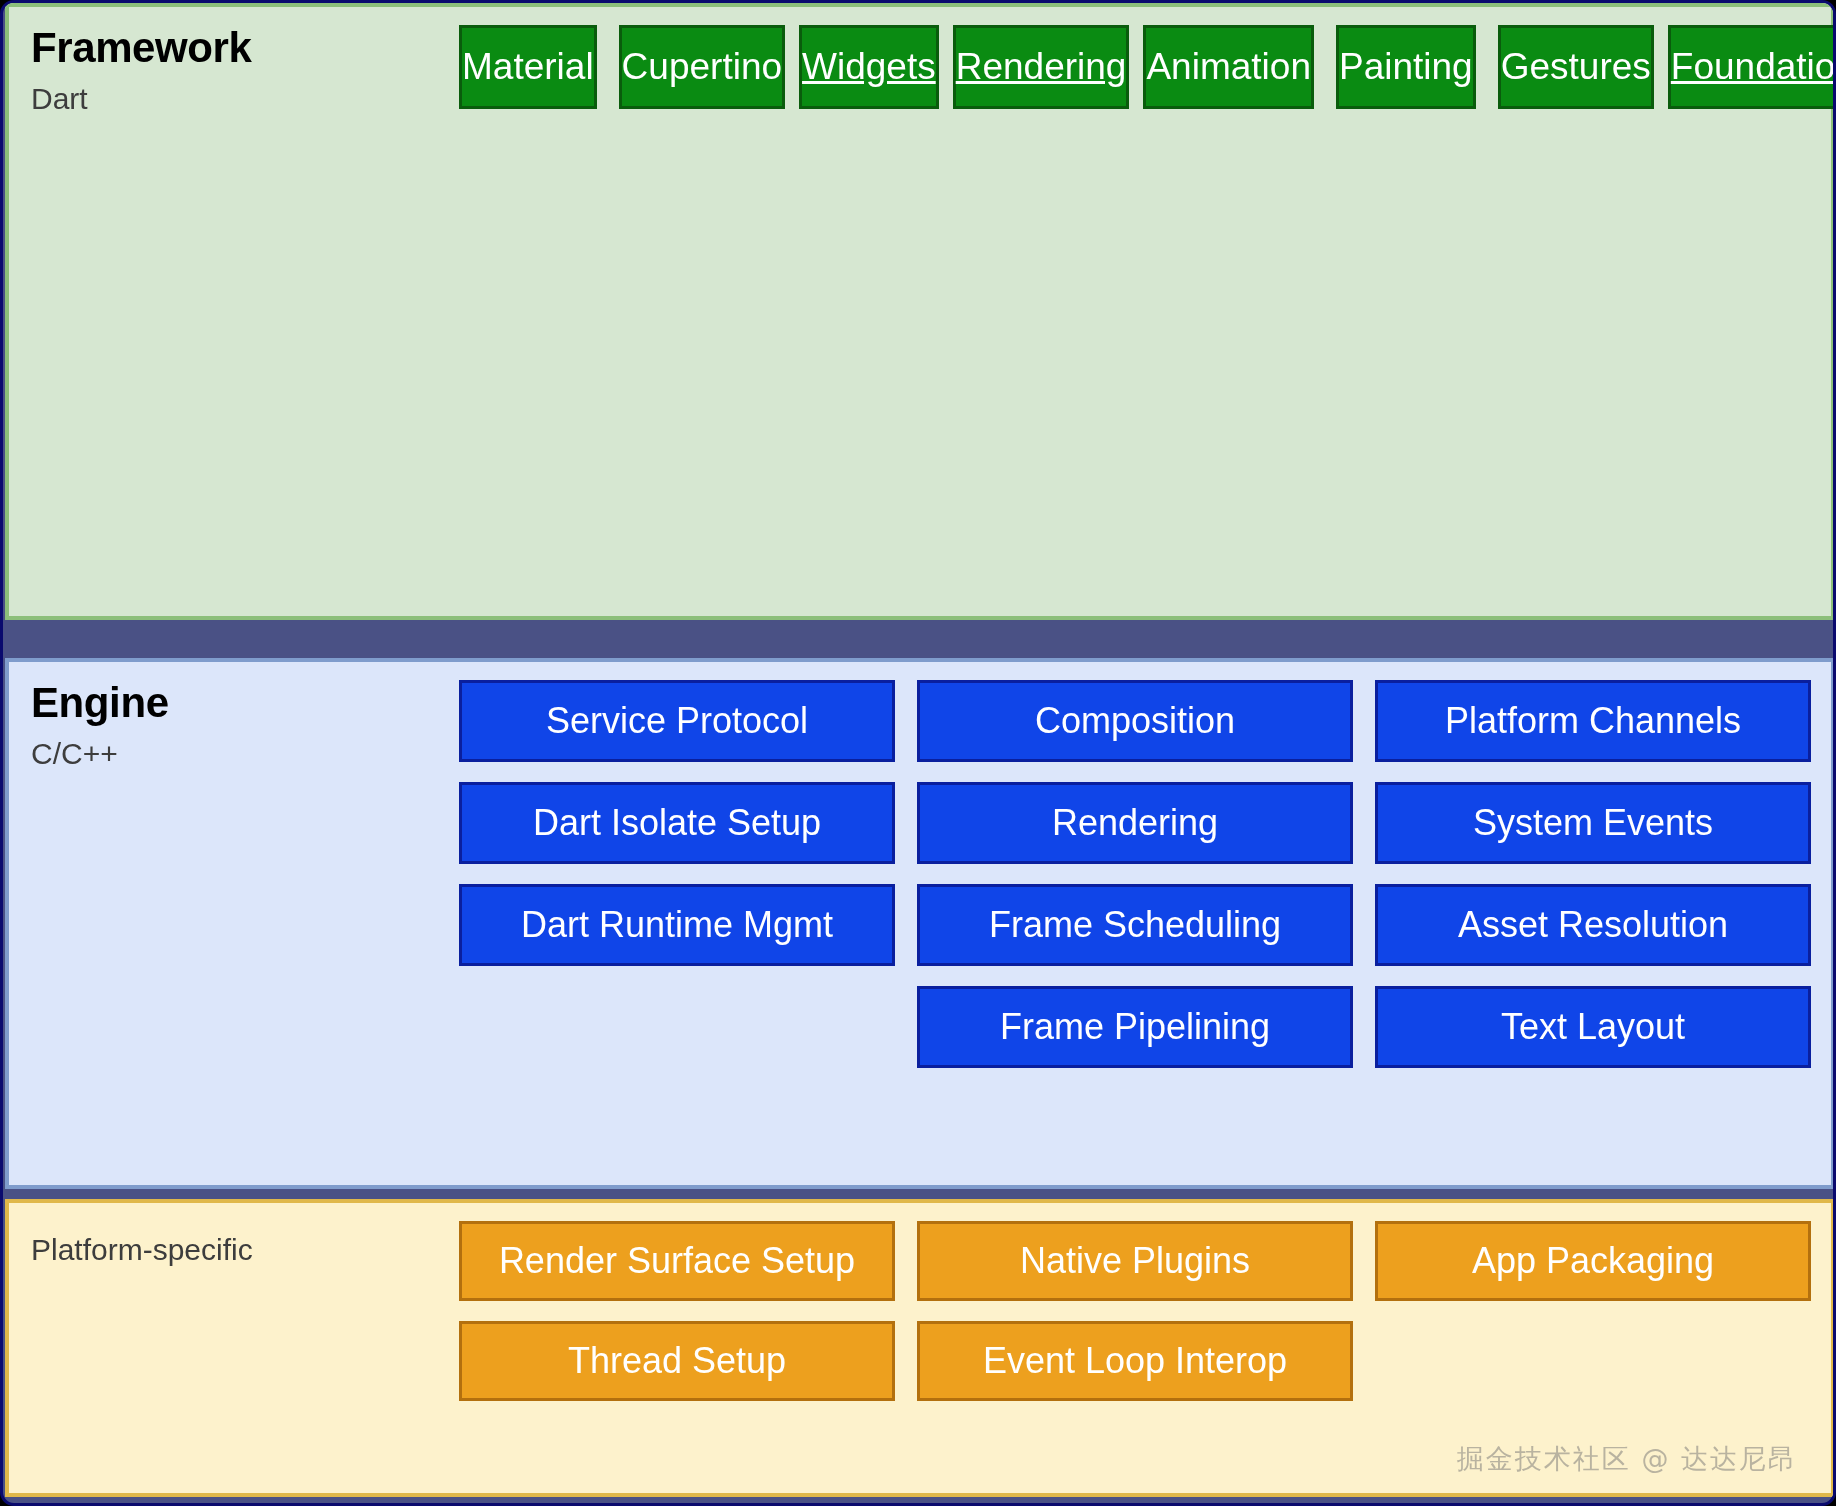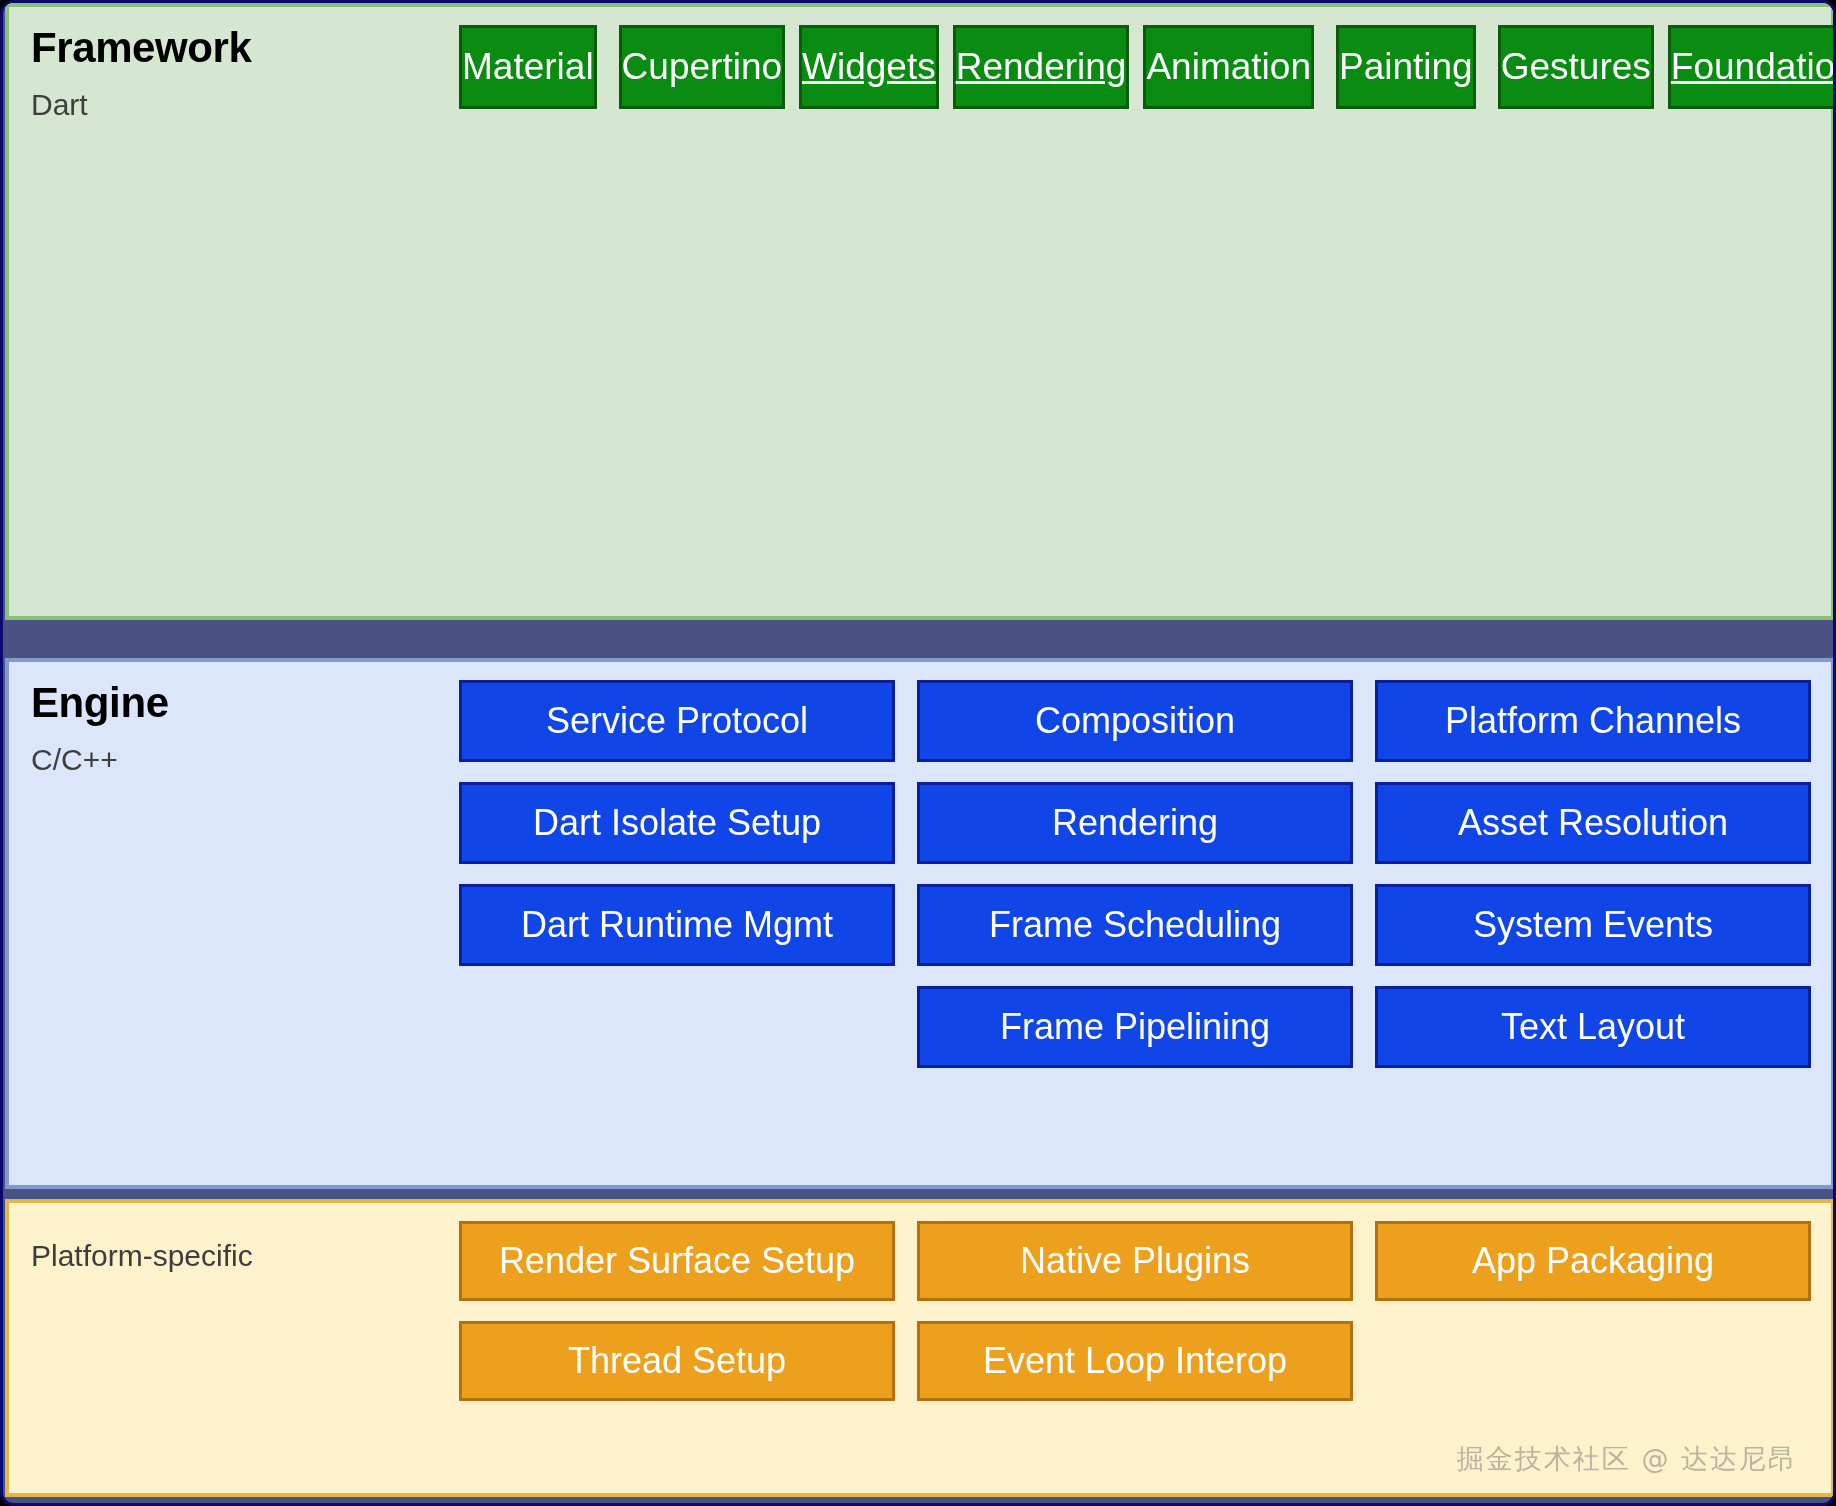--- a/index.html
+++ b/index.html
@@ -55,21 +55,21 @@
     font-size:42px;
     font-weight:bold;
     color:#000;
     line-height:1.08;
     letter-spacing:-0.4px;
   }
   .caption .sub{
     font-size:30px;
     color:#3d3d3d;
     line-height:1.25;
-    margin-top:16px;
+    margin-top:10px;
   }
 
   
   .content{
     flex:1 1 auto;
     display:flex;
     flex-direction:row;
     padding:18px 20px 16px 0;
     box-sizing:border-box;
     gap:14px;
@@ -196,22 +196,22 @@
 
         <div class="gcol">
           <div class="box blue">Composition</div>
           <div class="box blue">Rendering</div>
           <div class="box blue">Frame Scheduling</div>
           <div class="box blue">Frame Pipelining</div>
         </div>
 
         <div class="gcol">
           <div class="box blue">Platform Channels</div>
+          <div class="box blue">System Events</div>
           <div class="box blue">Asset Resolution</div>
-          <div class="box blue">System Events</div>
           <div class="box blue">Text Layout</div>
         </div>
 
       </div>
     </div>
   </section>
 
   <section class="layer embedder">
     <div class="caption">
       <div class="sub">Platform-specific</div>

